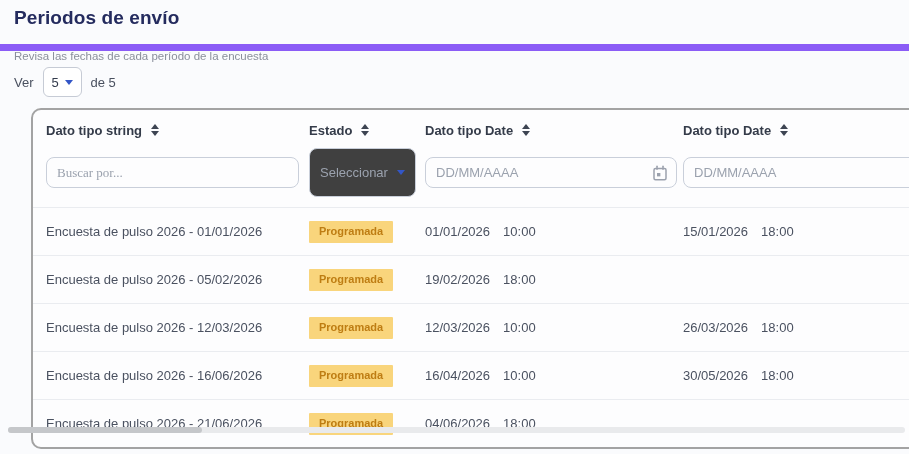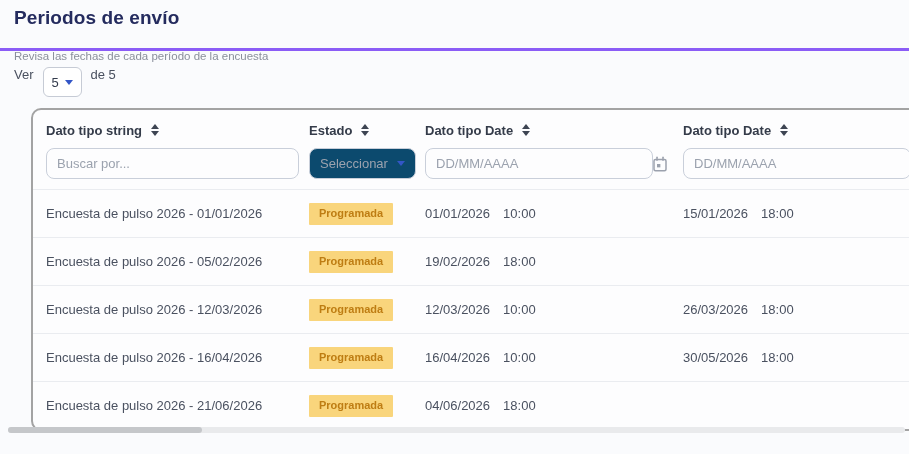--- a/index.html
+++ b/index.html
@@ -5,26 +5,26 @@
   * { margin:0; padding:0; box-sizing:border-box; }
   html,body { width:909px; height:454px; overflow:hidden; }
   body {
     background:#fafbfd;
     font-family:"Liberation Sans", sans-serif;
     color:#4a5160;
     position:relative;
   }
 
   
-  .page-header { padding:7px 16px 0 14px; border-bottom:3px solid #8b5cf6; height:51px; }
+  .page-header { padding:7px 16px 0 14px; border-bottom:7px solid #8b5cf6; height:51px; }
   .page-title { font-size:19px; font-weight:700; color:#242b5e; letter-spacing:.1px; }
   .page-subtitle { font-size:11.5px; color:#8a8f9b; margin-top:21px; }
 
   
-  .toolbar { display:flex; align-items:flex-start; gap:9px; margin:16px 0 0 14px; height:30px; }
+  .toolbar { display:flex; align-items:center; gap:9px; margin:16px 0 0 14px; height:30px; }
   .toolbar-label { font-size:13px; color:#49505f; }
   .pagesize-select {
     width:39px; height:30px; background:#fff;
     border:1px solid #c6cbd5; border-radius:6px;
     display:flex; align-items:center; justify-content:center; gap:6px;
     cursor:pointer;
   }
   .pagesize-value { font-size:13px; color:#333b4c; }
 
   .caret-down {
@@ -68,25 +68,25 @@
   }
 
   .filter-row { padding-top:4px; padding-bottom:10px; }
   .filter-cell { position:relative; }
   .filter-input {
     height:31px; border:1px solid #c9cfda; border-radius:8px;
     background:#fdfdfe; font-family:"Liberation Sans", sans-serif;
     font-size:13px; color:#49505f; padding:0 10px; outline:none;
   }
   .filter-input::placeholder { color:#9ba2ae; }
-  .w-text { width:253px; }
-  .w-date { width:228px; padding-right:32px; }
+  .w-text { width:253px;font-family:Liberation Serif, serif; }
+  .w-date { width:252px; padding-right:32px; }
   .select-filter {
-    width:107px; height:31px; border:1px solid #c9cfda; border-radius:8px;
-    background:#0c4a6e; display:flex; align-items:center; justify-content:space-between;
+    width:107px; height:49px; border:1px solid #c9cfda; border-radius:8px;
+    background:#404040; display:flex; align-items:center; justify-content:space-between;
     padding:0 10px; cursor:pointer;
   }
   .select-filter .sel-text { font-size:13px; color:#9ba2ae; }
   .calendar-btn {
     position:absolute; top:7px; width:18px; height:18px;
     display:flex; align-items:center; justify-content:center; cursor:pointer;
   }
   .cal-3 { left:226px; }
   .cal-4 { left:226px; }
 
@@ -208,21 +208,21 @@
   </div>
 
   <div class="grid-row data-row">
     <div class="cell-name">Encuesta de pulso 2026 - 12/03/2026</div>
     <div><span class="badge">Programada</span></div>
     <div class="cell-date"><span>12/03/2026</span><span class="time">10:00</span></div>
     <div class="cell-date"><span>26/03/2026</span><span class="time">18:00</span></div>
   </div>
 
   <div class="grid-row data-row">
-    <div class="cell-name">Encuesta de pulso 2026 - 16/04/2026</div>
+    <div class="cell-name">Encuesta de pulso 2026 - 16/06/2026</div>
     <div><span class="badge">Programada</span></div>
     <div class="cell-date"><span>16/04/2026</span><span class="time">10:00</span></div>
     <div class="cell-date"><span>30/05/2026</span><span class="time">18:00</span></div>
   </div>
 
   <div class="grid-row data-row">
     <div class="cell-name">Encuesta de pulso 2026 - 21/06/2026</div>
     <div><span class="badge">Programada</span></div>
     <div class="cell-date"><span>04/06/2026</span><span class="time">18:00</span></div>
   </div>

